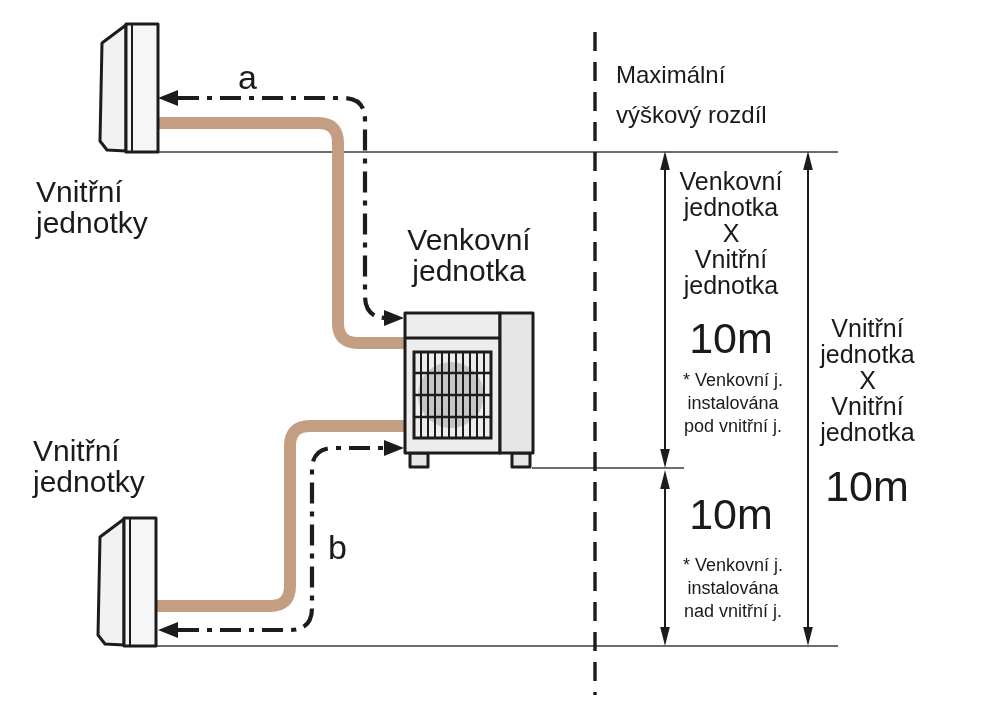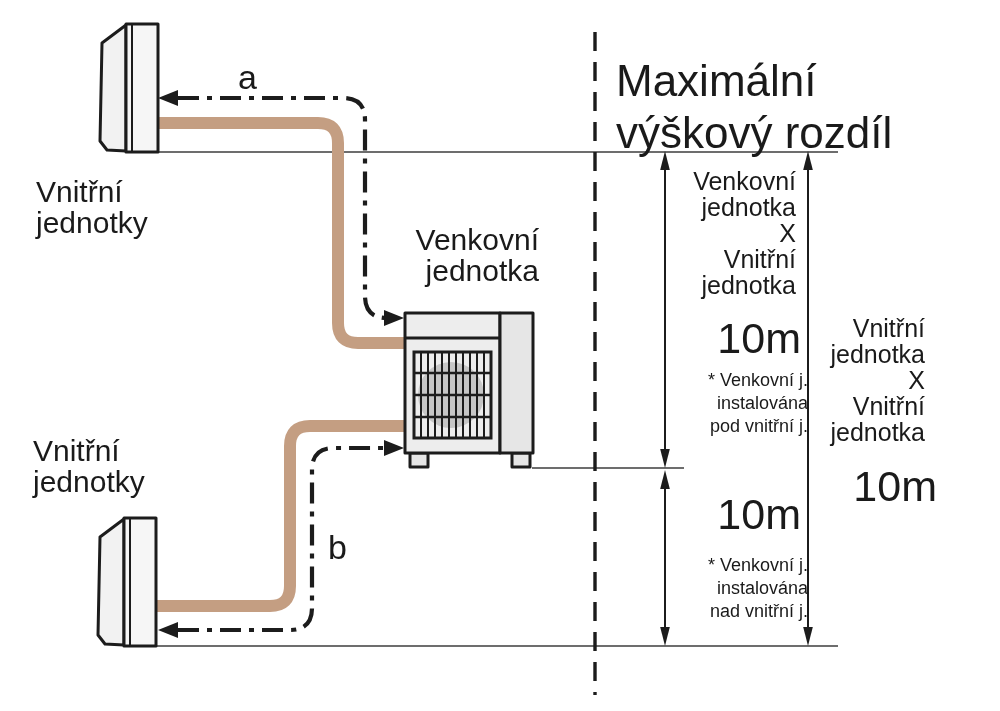--- a/index.html
+++ b/index.html
@@ -2,21 +2,21 @@
 <html style="--pipe: #c49e82; --line: #1c1c1c; --unit_fill: #f2f2f2; --unit_side: #e6e6e6; --fan: #c6c6c6; --text: #1a1a1a;"><head>
 <meta charset="utf-8">
 <style>
   html,body{margin:0;padding:0;background:#fff;}
   #stage{
     position:relative;width:1000px;height:711px;background:#fff;overflow:hidden;
     font-family:"Liberation Sans","DejaVu Sans",sans-serif;color:var(--text,#1a1a1a);
   }
   #gfx{position:absolute;left:0;top:0;}
   .txt{position:absolute;white-space:pre-line;line-height:1.2;}
-  .center{text-align:right;}
+  .center{text-align:center;}
   
   .refline{stroke:#3c3c3c;stroke-width:1.6;}
   .dashv{stroke:var(--line,#1c1c1c);stroke-width:3.4;stroke-dasharray:19 11;}
   .meas{stroke:var(--line,#1c1c1c);stroke-width:2;}
   .mhead{fill:var(--line,#1c1c1c);stroke:none;}
   .pipe{stroke:var(--pipe,#c49e82);stroke-width:12;fill:none;}
   .ddot{stroke:var(--line,#1c1c1c);stroke-width:4.2;fill:none;stroke-dasharray:21 8 5 8;}
   .unit{fill:var(--unit_fill,#f2f2f2);stroke:var(--line,#1c1c1c);stroke-width:3;stroke-linejoin:round;}
   .unitside{fill:var(--unit_side,#e6e6e6);stroke:var(--line,#1c1c1c);stroke-width:3;stroke-linejoin:round;}
   .thin{stroke:var(--line,#1c1c1c);stroke-width:2;}
@@ -114,21 +114,21 @@
 
   <div class="txt" style="left:36px;top:176px;font-size:30px;line-height:31px;">Vnitřní
 jednotky</div>
 
   <div class="txt" style="left:33px;top:435px;font-size:30px;line-height:31px;">Vnitřní
 jednotky</div>
 
   <div class="txt center" style="left:399px;top:224px;width:140px;font-size:30px;line-height:31px;">Venkovní
 jednotka</div>
 
-  <div class="txt" style="left:616px;top:55px;font-size:44px;line-height:52px;">Maximální
+  <div class="txt" style="left:616px;top:55px;font-size:24px;line-height:40px;">Maximální
 výškový rozdíl</div>
 
   <div class="txt center" style="left:666px;top:168px;width:130px;font-size:25px;line-height:26px;">Venkovní
 jednotka
 X
 Vnitřní
 jednotka</div>
 
   <div class="txt center" style="left:661px;top:313px;width:140px;font-size:43px;">10m</div>
 

